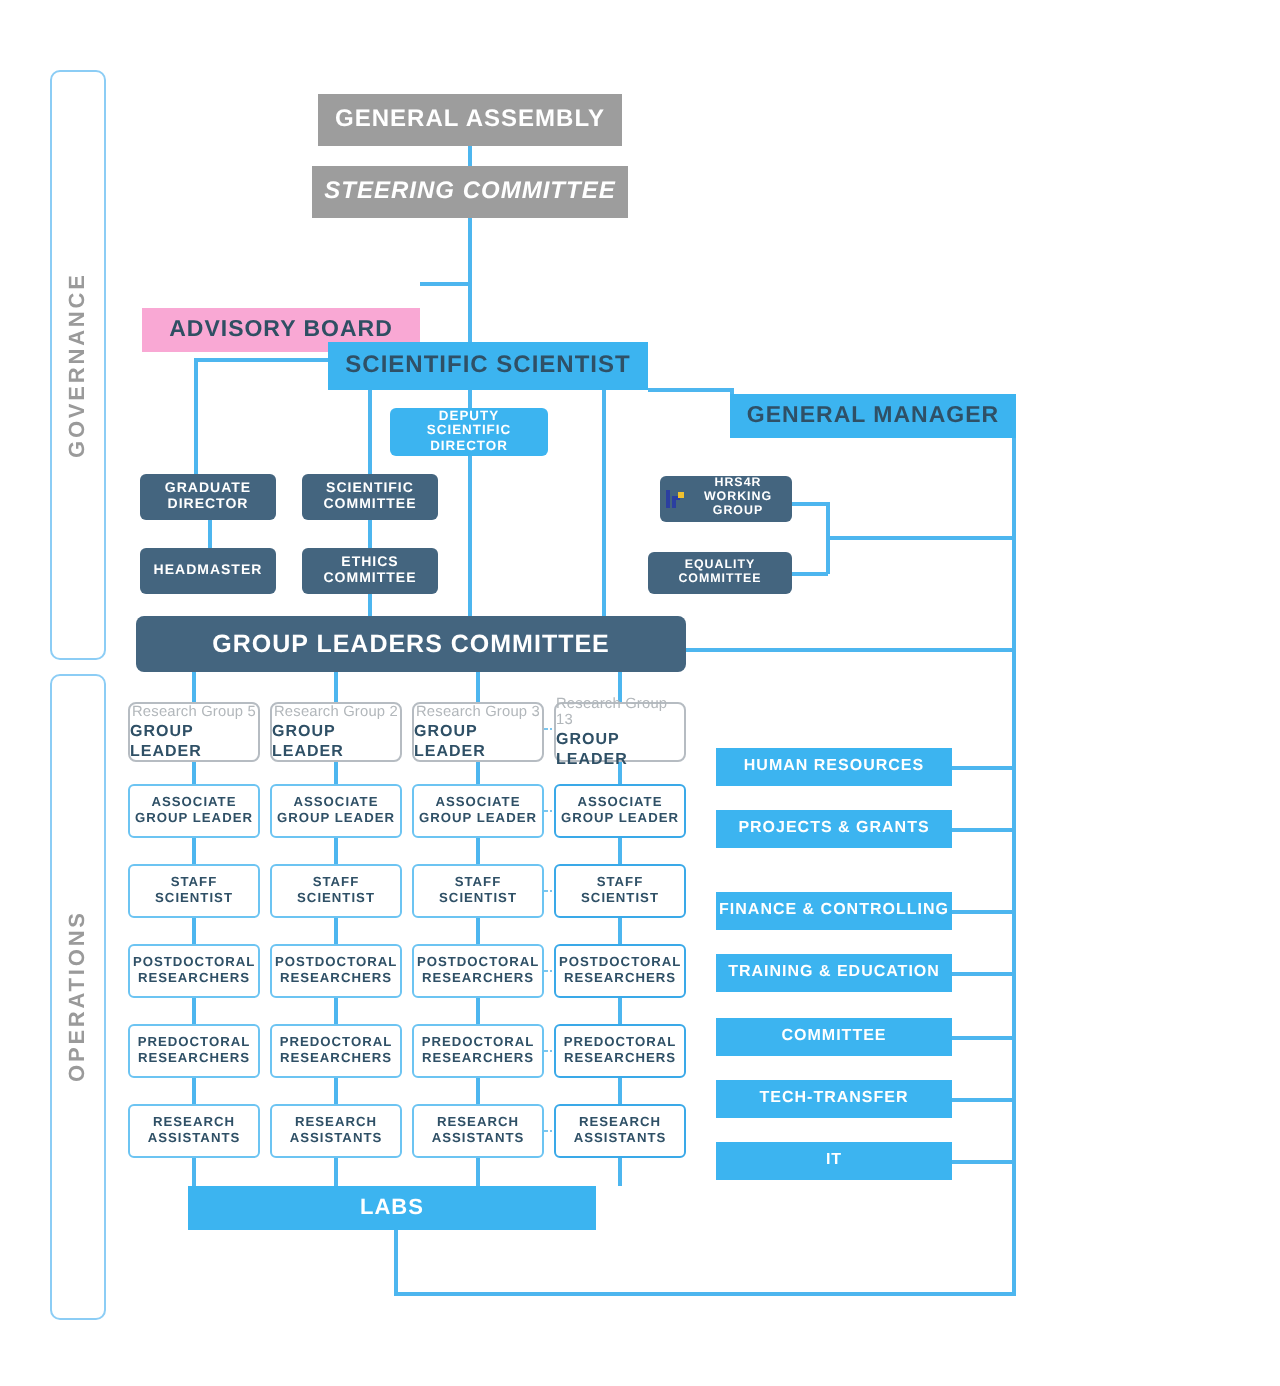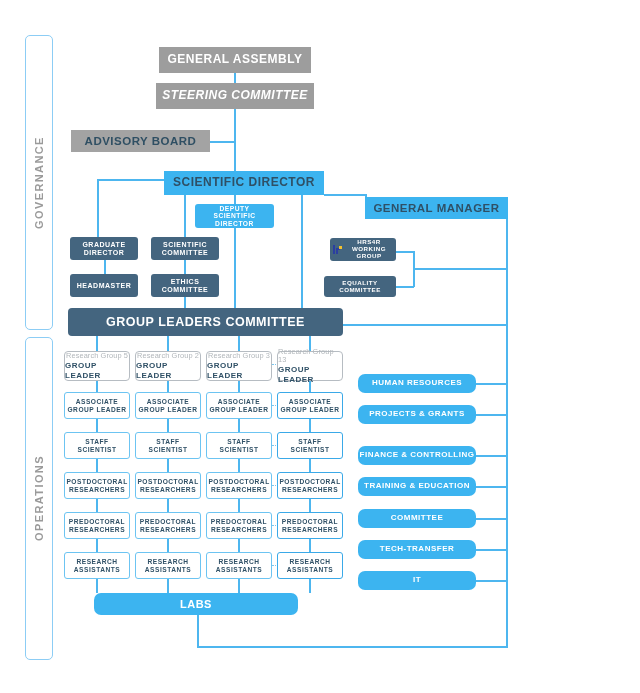--- a/index.html
+++ b/index.html
@@ -36,23 +36,23 @@
     display: flex;
     align-items: center;
     justify-content: center;
     text-align: center;
     line-height: 1.12;
     font-weight: bold;
     letter-spacing: 0.5px;
     z-index: 4;
   }
   .n-gray     { background: #9d9d9d; color: #ffffff; }
-  .n-ltgray   { background: #a3a3a3; color: #2f4f63; }
+  .n-ltgray   { background: #f9a8d4; color: #2f4f63; margin-top: 24px; }
   .n-blue     { background: #3cb4f0; color: #2f5066; }
-  .n-bluewh   { background: #3cb4f0; color: #ffffff; border-radius: 7px; }
+  .n-bluewh   { background: #3cb4f0; color: #ffffff; }
   .n-navy     { background: #44657f; color: #ffffff; border-radius: 4px; }
   .n-navysq   { background: #44657f; color: #ffffff; border-radius: 3px; }
   .n-outline  { background: #ffffff; color: #2f5066; border: 1.4px solid #6cc4f2; border-radius: 3px; }
   .n-outline-dk { background: #ffffff; color: #2f5066; border: 1.4px solid #3aa9e8; border-radius: 3px; }
 
   
   .grp-box {
     position: absolute;
     background: #ffffff;
     border: 1.4px solid #b6bcc2;
@@ -130,21 +130,21 @@
   <div class="ln ln-h" style="left:413px; top:268px; width:95px;"></div>
 
   <div class="ln ln-h" style="left:343px; top:324px; width:165px;"></div>
 
   <div class="node n-gray" style="left:159px; top:47px; width:152px; height:26px; font-size:12px;">GENERAL ASSEMBLY</div>
 
   <div class="node n-gray" style="left:156px; top:83px; width:158px; height:26px; font-size:12px;font-style:italic;">STEERING COMMITTEE</div>
 
   <div class="node n-ltgray" style="left:71px; top:130px; width:139px; height:22px; font-size:11.5px;">ADVISORY BOARD</div>
 
-  <div class="node n-blue" style="left:164px; top:171px; width:160px; height:24px; font-size:12px;">SCIENTIFIC DIRECTOR</div>
+  <div class="node n-blue" style="left:164px; top:171px; width:160px; height:24px; font-size:12px;">SCIENTIFIC SCIENTIST</div>
 
   <div class="node n-bluewh" style="left:195px; top:204px; width:79px; height:24px; font-size:6.7px; border-radius:3px; padding:0 3px;">DEPUTY SCIENTIFIC DIRECTOR</div>
 
   <div class="node n-blue" style="left:365px; top:197px; width:143px; height:22px; font-size:11.5px;text-align:right;">GENERAL MANAGER</div>
 
   <div class="node n-navysq" style="left:70px; top:237px; width:68px; height:23px; font-size:7px; padding:0 3px;">GRADUATE DIRECTOR</div>
 
   <div class="node n-navysq" style="left:70px; top:274px; width:68px; height:23px; font-size:7px; padding:0 3px;">HEADMASTER</div>
 
   <div class="node n-navysq" style="left:151px; top:237px; width:68px; height:23px; font-size:7px; padding:0 3px;">SCIENTIFIC COMMITTEE</div>

